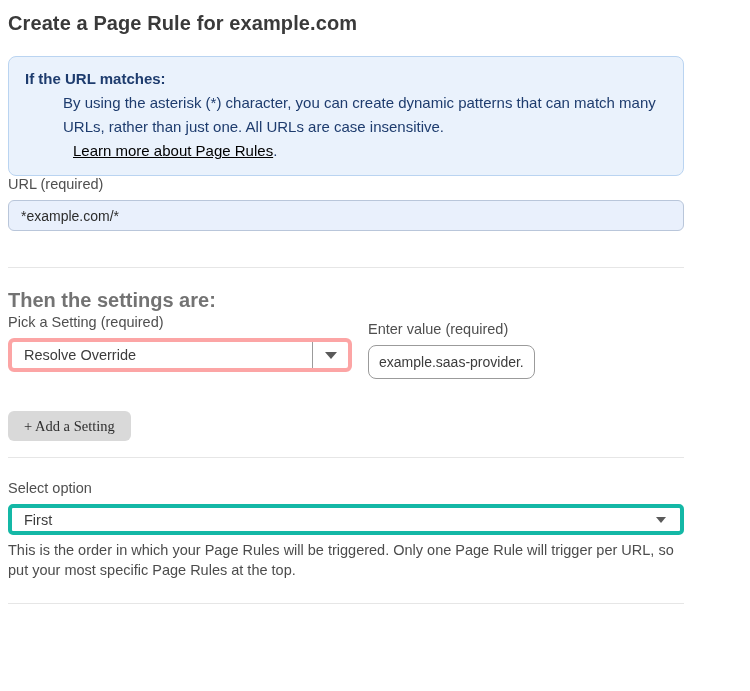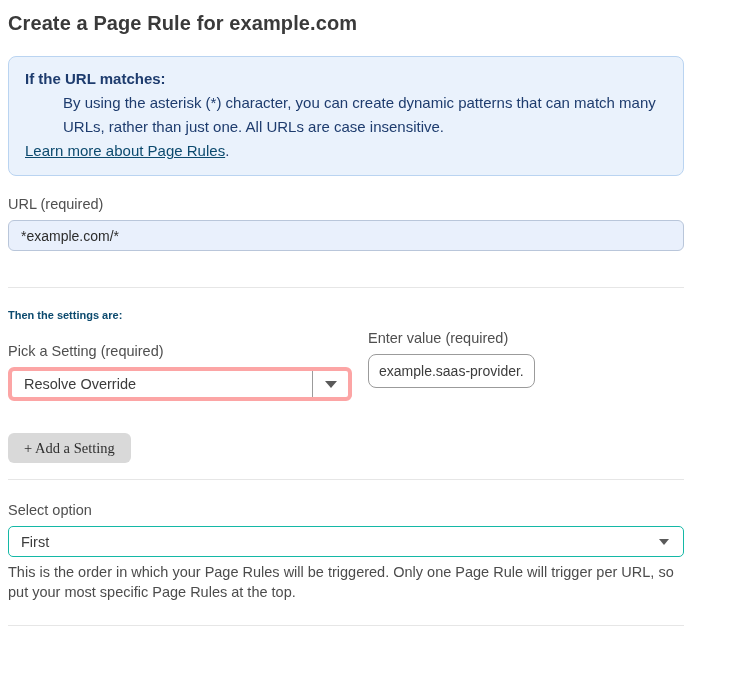--- a/index.html
+++ b/index.html
@@ -25,30 +25,30 @@
     border: 1px solid #bad4f1;
     border-radius: 8px;
     padding: 10px 16px 12px 16px;
     font-size: 15px;
     line-height: 24px;
     color: #1e3c6e;
   }
   .info-box .info-heading { font-weight: bold; }
   .info-box .info-body { max-width: 700px; margin-left: 38px; }
   .info-box a.info-link {
-    color: #0c4a6e;
+    color: #000000;
     text-decoration: underline;
     cursor: pointer;
+    margin-left: 48px;
   }
   .info-box .info-suffix { color: #1e3c6e; }
 
   .field-label {
     font-size: 14.5px;
     color: #4f4f4f;
-    margin-top: 20px;
     margin-bottom: 8px;
   }
 
   .url-input {
     display: block;
     width: 100%;
     height: 31px;
     background: #e9f0fc;
     border: 1px solid #b9c6da;
     border-radius: 6px;
@@ -62,23 +62,23 @@
   .divider {
     border: none;
     border-top: 1px solid #e6e6e6;
     height: 0;
   }
   .divider-1 { margin-top: 36px; }
   .divider-2 { margin-top: 16px; }
   .divider-3 { margin-top: 23px; }
 
   .section-heading {
-    font-size: 11px;
+    font-size: 20px;
     font-weight: bold;
-    color: #0c4a6e;
+    color: #737373;
     margin-top: 21px;
   }
 
   
   .settings-row { display: flex; align-items: flex-start; margin-top: 2px; }
   .setting-col { width: 344px; }
   .value-col { margin-left: 16px; padding-top: 7px; }
 
   .select-box {
     display: flex;
@@ -149,21 +149,21 @@
     padding: 0 16px;
   }
 
   
   .full-select {
     display: flex;
     align-items: center;
     justify-content: space-between;
     height: 31px;
     background: #ffffff;
-    border: 1px solid #14b8a6;
+    border: 4px solid #14b8a6;
     border-radius: 5px;
     padding: 0 14px 0 12px;
     cursor: pointer;
   }
   .full-select .select-text {
     font-size: 14.5px;
     color: #3c3c3c;
   }
   .full-select .caret {
     border-left-width: 5px;

